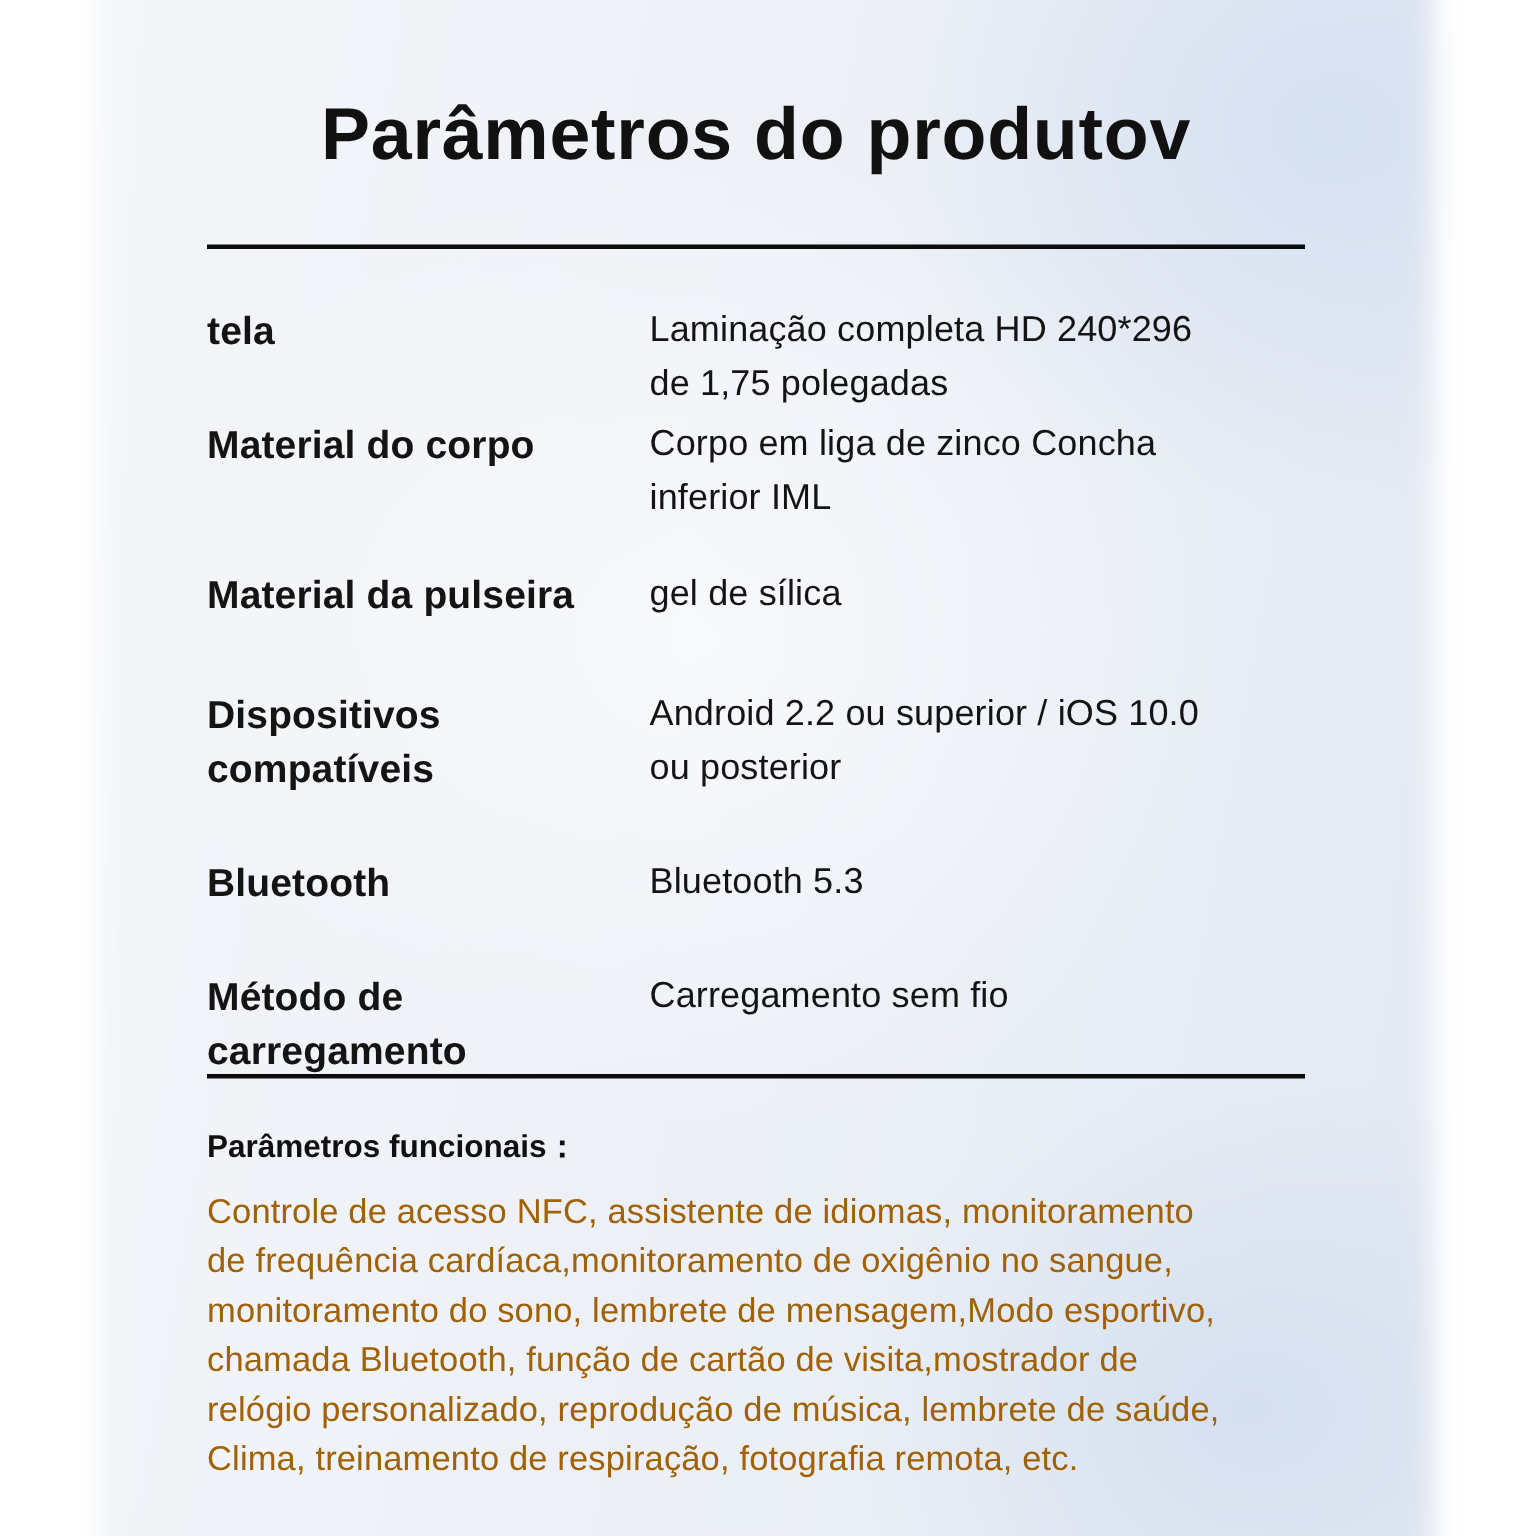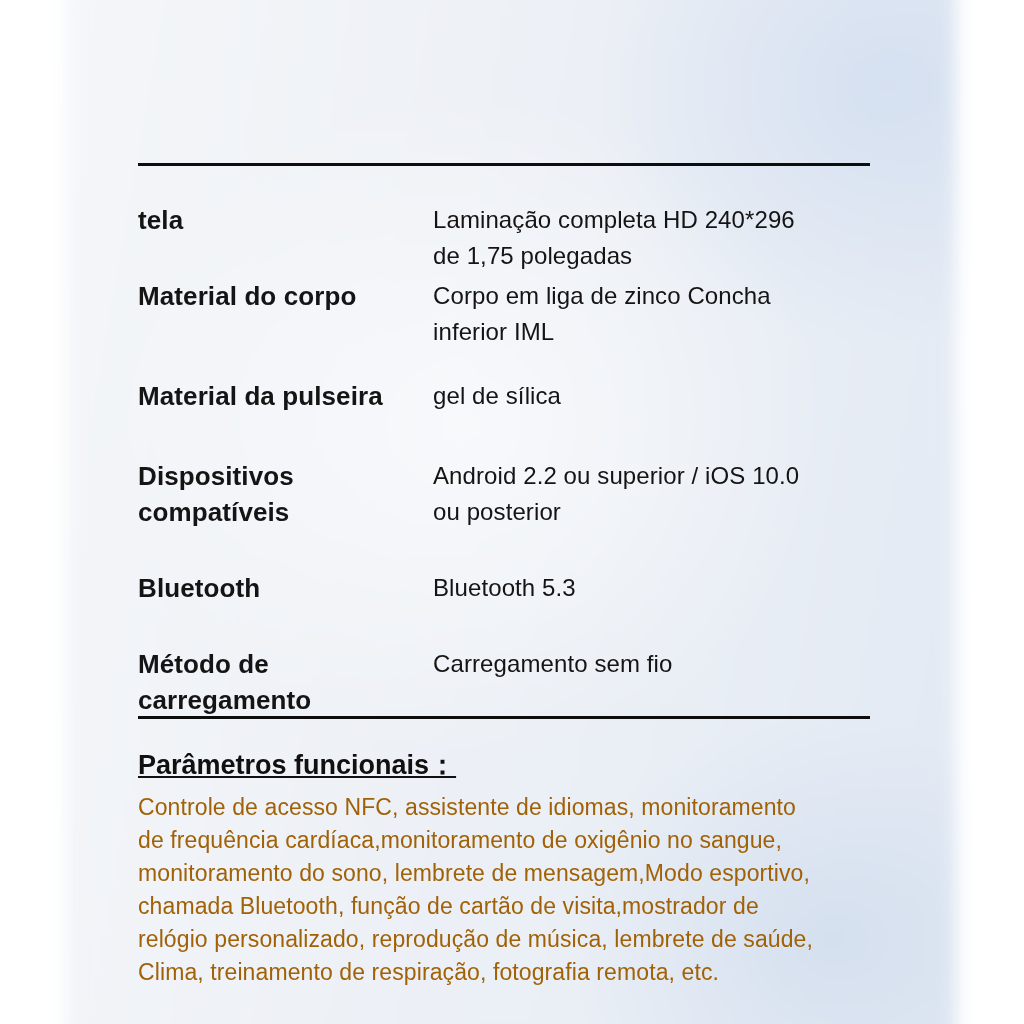--- a/index.html
+++ b/index.html
@@ -70,44 +70,44 @@
   }
   .spec-row:nth-child(1){margin-bottom:4px;}
   .spec-row:nth-child(2){margin-bottom:15px;}
   .spec-row:nth-child(3){margin-bottom:44px;margin-top:28px;}
   .spec-row:nth-child(4){margin-bottom:40px;}
   .spec-row:nth-child(5){margin-bottom:40px;}
 
   .functional-heading{
     position:absolute;
     left:138px;top:748px;width:732px;
-    font-size:27px;
+    font-size:21px;
     font-weight:700;
     line-height:34px;
     color:#101010;
-    text-decoration:underline;
   }
   .functional-body{
     position:absolute;
     left:138px;top:791px;width:760px;
     font-size:23px;
     font-weight:400;
     line-height:33px;
     white-space:pre-line;
     letter-spacing:0.1px;
     color:#a16207;
   }
 </style>
 </head>
 <body>
 
 <div class="bg-photo"></div>
 
 <div class="content">
 
+  <div class="page-title">Parâmetros do produtov</div>
 
   <div class="rule rule-top"></div>
 
   <div class="spec-table">
   <div class="spec-row">
     <div class="spec-label">tela</div>
     <div class="spec-value">Laminação completa HD 240*296
 de 1,75 polegadas</div>
   </div>
 

